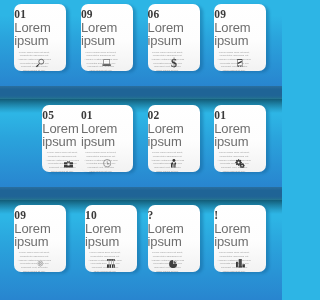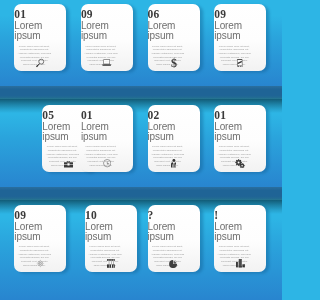--- a/index.html
+++ b/index.html
@@ -24,21 +24,21 @@
   .cshadow{position:absolute;left:0;top:0;width:52px;height:66.5px;border-radius:7px;
            background:#0b4f80;opacity:.34;
            transform:translate(3.2px,1.6px);
            filter:blur(1.6px);}
   .card{position:absolute;left:0;top:0;width:52px;height:66.5px;box-sizing:border-box;
         background:linear-gradient(180deg,#ffffff 0%,#fdfdfd 55%,#f2f2f2 100%);
         border-radius:7px;
         display:flex;flex-direction:column;align-items:flex-start;}
   .num{font-family:"Liberation Serif",serif;font-weight:bold;
        font-size:11.5px;color:#3a3a3a;line-height:1;margin-top:4.5px;letter-spacing:.2px;}
-  .title{font-size:10px;color:#6e6e6e;line-height:1;margin-top:1.2px;font-weight:400;letter-spacing:-.1px;}
+  .title{font-size:13px;color:#6e6e6e;line-height:1;margin-top:1.2px;font-weight:400;letter-spacing:-.1px;}
   .body{font-size:2.5px;color:#9a9a9a;line-height:3.72px;text-align:center;
         width:40px;margin-top:3.1px;letter-spacing:0;white-space:nowrap;}
   .bl{line-height:3.72px;}
   .icon{position:absolute;left:0;right:0;bottom:3.4px;margin:auto;
         display:flex;justify-content:center;align-items:center;height:9px;}
   .icon svg{display:block;}
 </style>
 </head>
 <body>
 

